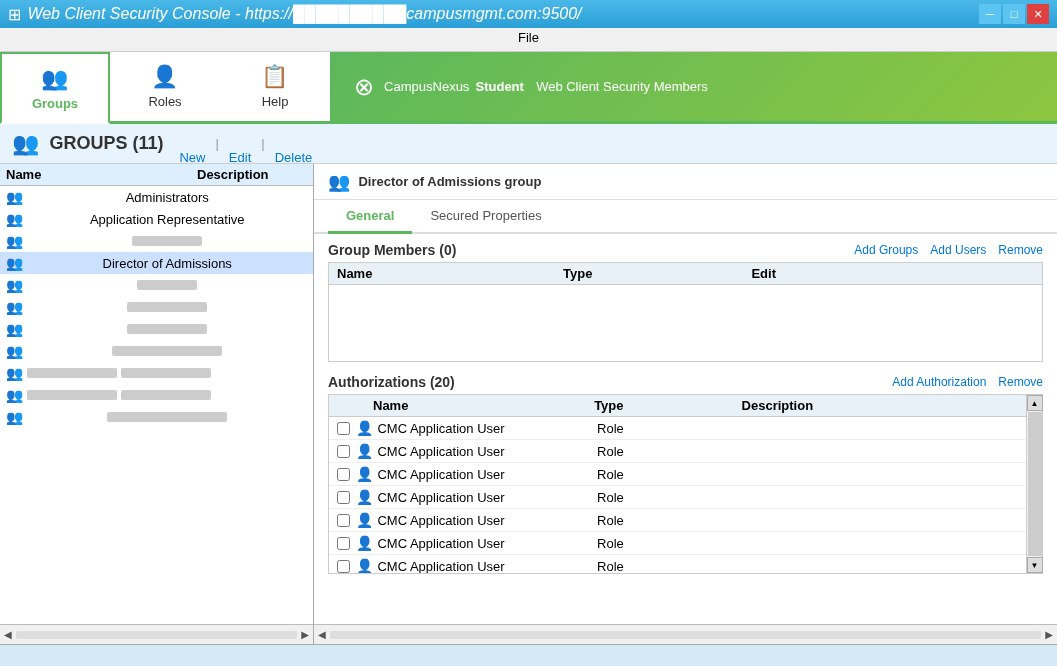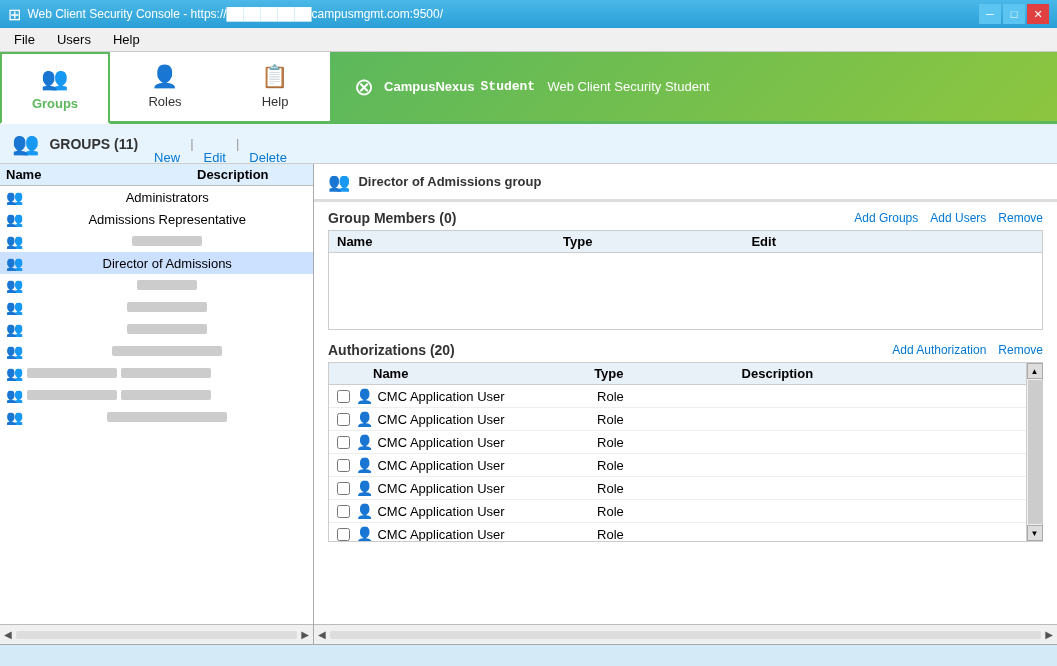--- a/index.html
+++ b/index.html
@@ -10,41 +10,42 @@
       height: 28px;
       background: linear-gradient(to bottom, #4ab8e8, #2a9fd6);
       display: flex;
       align-items: center;
       justify-content: space-between;
       padding: 0 8px;
       color: white;
     }
     .title-bar-left { display: flex; align-items: center; gap: 6px; }
     .title-bar-icon { font-size: 16px; }
-    .title-bar-text { font-size: 12px; font-weight: normal; }
+    .title-bar-text { font-size: 16px; font-weight: normal; font-style: italic; }
     .title-bar-controls { display: flex; gap: 2px; }
     .title-btn {
       width: 22px; height: 20px;
       border: none; cursor: pointer;
       font-size: 11px;
       display: flex; align-items: center; justify-content: center;
       background: #5bc4f0;
       color: white;
     }
     .title-btn.close-btn { background: #e04040; }
 
     
     .menu-bar {
       height: 24px;
       background: #f0f0f0;
       border-bottom: 1px solid #ccc;
       display: flex;
       align-items: center;
       padding: 0 4px;
       gap: 2px;
+      flex-direction: column;
     }
     .menu-item {
       padding: 2px 10px;
       cursor: pointer;
       font-size: 13px;
     }
 
     
     .nav-tabs {
       height: 72px;
@@ -80,35 +81,35 @@
     .header-banner {
       flex: 1;
       background: linear-gradient(135deg, #5cb85c 0%, #8dc63f 100%);
       display: flex;
       align-items: center;
       padding: 0 24px;
       font-size: 22px;
       color: white;
       font-weight: 300;
     }
-    .header-banner .brand { font-weight: bold; text-align: center; }
+    .header-banner .brand { font-weight: normal; text-align: center; }
     .header-banner .logo { margin-right: 10px; font-size: 26px; }
 
     
     .groups-header {
       height: 40px;
       background: #e8f4fd;
       border-bottom: 1px solid #ccc;
       display: flex;
       align-items: center;
       padding: 0 12px;
       gap: 10px;
     }
     .groups-icon { font-size: 22px; color: #555; }
-    .groups-title { font-size: 14px; font-weight: bold; color: #333; margin-right: 6px; }
+    .groups-title { font-size: 18px; font-weight: bold; color: #333; margin-right: 6px; }
     .action-link { color: #0078d4; cursor: pointer; font-size: 13px; margin-top: 27px; }
     .action-sep { color: #999; }
 
     
     .main-content {
       display: flex;
       height: calc(666px - 28px - 24px - 72px - 40px - 22px);
       flex: 1;
     }
 
@@ -357,22 +358,22 @@
     <span class="tab-icon">👤</span>
     <span>Roles</span>
   </div>
   <div class="nav-tab">
     <span class="tab-icon">📋</span>
     <span>Help</span>
   </div>
   <div class="header-banner">
     <span class="logo" style="margin-right:10px; font-size:24px;">⊗</span>
     <span class="brand">CampusNexus</span>&nbsp;
-    <span style="font-weight:bold;font-family:Liberation Mono, monospace;">Student</span>&nbsp;&nbsp;
-    <span>Web Client Security Student</span>
+    <span style="font-weight:bold;">Student</span>&nbsp;&nbsp;
+    <span>Web Client Security Members</span>
   </div>
 </div>
 
 <div class="groups-header">
   <span class="groups-icon">👥</span>
   <span class="groups-title">GROUPS (11)</span>
   <span class="action-link">New</span>
   <span class="action-sep">|</span>
   <span class="action-link">Edit</span>
   <span class="action-sep">|</span>
@@ -387,21 +388,21 @@
       <span class="list-header-desc">Description</span>
     </div>
     <div class="list-body">
 
       <div class="list-item">
         <span class="list-item-icon">👥</span>
         <span class="list-item-name">Administrators</span>
       </div>
       <div class="list-item">
         <span class="list-item-icon">👥</span>
-        <span class="list-item-name">Admissions Representative</span>
+        <span class="list-item-name">Application Representative</span>
       </div>
       <div class="list-item">
         <span class="list-item-icon">👥</span>
         <span class="list-item-name"><span class="list-item-blurred" style="width:70px;"></span></span>
       </div>
       <div class="list-item selected">
         <span class="list-item-icon">👥</span>
         <span class="list-item-name">Director of Admissions</span>
       </div>
       <div class="list-item">
@@ -447,20 +448,26 @@
   </div>
 
   <div class="right-panel">
 
     <div class="right-panel-header">
       <span class="right-panel-header-icon">👥</span>
       <span>Director of Admissions group</span>
     </div>
 
     <div class="right-tabs">
+      <div class="right-tab active">
+        <span>General</span>
+      </div>
+      <div class="right-tab">
+        <span>Secured Properties</span>
+      </div>
     </div>
 
     <div class="right-panel-inner">
 
       <div class="right-section">
         <div class="section-header">
           <span class="section-title">Group Members (0)</span>
           <div class="section-actions">
             <span class="section-action-link">Add Groups</span>
             <span class="section-action-link">Add Users</span>

